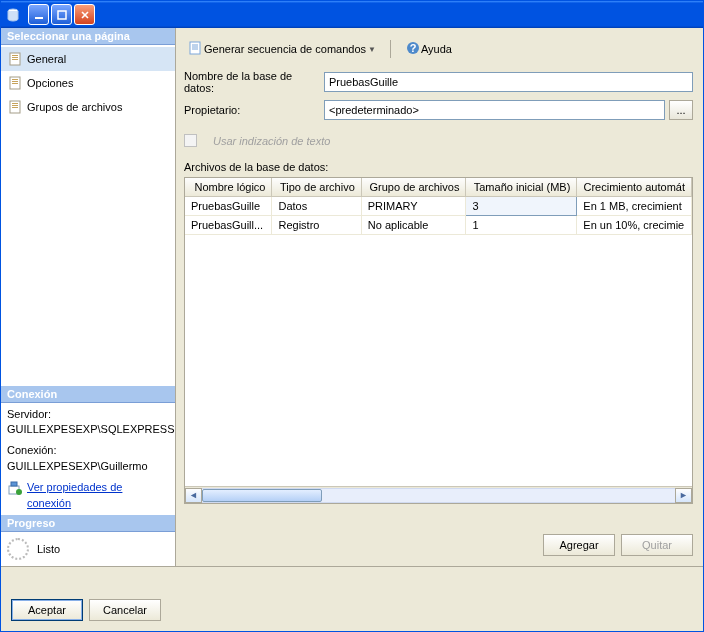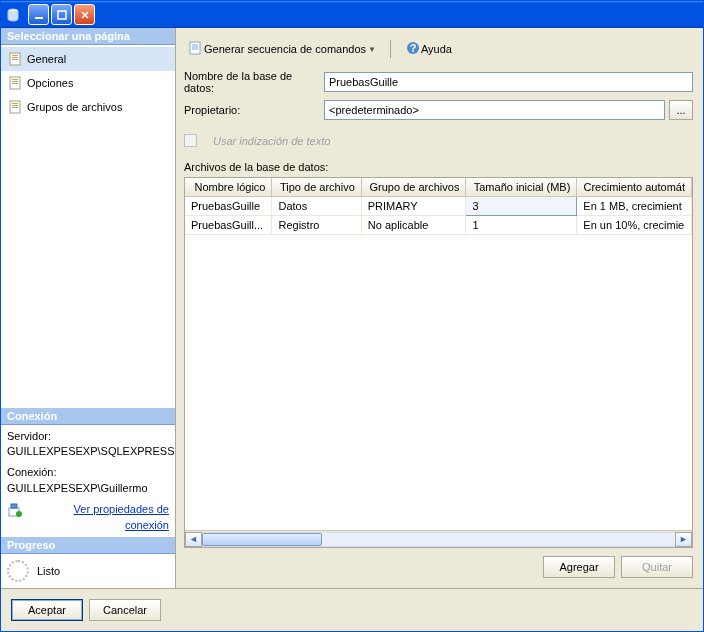--- a/index.html
+++ b/index.html
@@ -12,21 +12,21 @@
   .winbtn.min, .winbtn.max { background: linear-gradient(to bottom, #7ba7ff, #1e5fd8); }
   .winbtn.close { background: linear-gradient(to bottom, #f89e7a, #d4431f); }
   .winbtn svg { pointer-events: none; }
   .body { flex: 1; display: flex; overflow: hidden; }
   .sidebar { width: 175px; background: #fff; border-right: 1px solid #aca899; display: flex; flex-direction: column; }
   .side-section-header { background: #a8c6ee; border-bottom: 1px solid #7a9ed6; padding: 2px 6px; font-weight: bold; color: #fff; font-size: 11px; }
   .side-list { padding: 2px 0; }
   .side-item { display: flex; align-items: center; padding: 4px 6px; gap: 4px; cursor: pointer; }
   .side-item.selected { background: #d6e5f5; }
   .side-item .icon { width: 16px; height: 16px; display:flex; align-items:center; justify-content:center; }
-  .side-link { color: #0033cc; text-decoration: underline; cursor: pointer; text-align: right; }
+  .side-link { color: #0033cc; text-decoration: underline; cursor: pointer; }
   .conn-block { padding: 4px 6px; line-height: 1.4; }
   .progress-block { padding: 6px; display:flex; align-items:center; gap:8px;}
   .spinner { width:22px; height:22px; border:2px dotted #bbb; border-radius:50%; }
   .main { flex: 1; display: flex; flex-direction: column; padding: 6px 10px 10px 8px; }
   .toolbar { display: flex; align-items: center; gap: 6px; padding: 4px 0 10px 0; }
   .toolbtn { display: flex; align-items: center; gap: 0; padding: 2px 4px; cursor: pointer; }
   .toolbtn .dd { font-size: 8px; color: #555; margin-left:2px;}
   .sep { width:1px; height:18px; background:#aca899; margin:0 4px;}
   .formrow { display: flex; align-items: center; margin-bottom: 6px; }
   .formrow label { width: 140px; }
@@ -41,21 +41,21 @@
   .grid-table th:first-child { border-left:none;}
   .grid-table td { border:1px solid #ece9d8; border-left:none; padding:3px 6px; white-space:nowrap; overflow:hidden; text-overflow:ellipsis;}
   .grid-table td:first-child{border-left:none;}
   .cell-editing { background:#f0f5fc; border:1px solid #7f9db9 !important; }
   .grid-body { flex:1; }
   .hscroll { height:17px; background:#ece9d8; border-top:1px solid #cbc7b8; display:flex; align-items:center;}
   .hscroll .arrow { width:17px; height:15px; border:1px solid #aca899; background:linear-gradient(to bottom,#fdfdfe,#d6e6fb); display:flex; align-items:center; justify-content:center; cursor:pointer; font-size:9px; color:#4a6a9e;}
   .hscroll .track { flex:1; height:15px; background:#e8eefb; border:1px solid #d0daf0; border-left:none; border-right:none; position:relative;}
   .hscroll .thumb { position:absolute; left:0; top:0; width:120px; height:13px; background:linear-gradient(to bottom,#e3eeff,#b5d0f6); border:1px solid #7f9db9; border-radius:2px;}
   .gridbtns { display:flex; justify-content:flex-end; gap:6px; padding:8px 0 0 0;}
-  .btn { min-width:72px; height:22px; border:1px solid #aca899; background:linear-gradient(to bottom,#fff,#ece9d8); cursor:pointer; text-align:center; padding:2px 10px;}
+  .btn { min-width:72px; height:22px; border:1px solid #aca899; background:linear-gradient(to bottom,#fff,#ece9d8); cursor:pointer; text-align:center; padding:2px 10px;margin-top:22px;}
   .btn.disabled { color:#a0a0a0; cursor:default;}
   .btn.default { border:1px solid #003c74; box-shadow: inset 0 0 0 1px #88b0e8;}
   .footer { border-top:1px solid #aca899; padding:10px; display:flex; justify-content:flex-start; gap:6px;}
   .col-logical{width:94px;max-width:94px;}
   .col-type{width:94px;max-width:94px;}
   .col-group{width:110px;max-width:110px;}
   .col-size{width:115px;max-width:115px;}
   .col-growth{width:115px;max-width:115px;}
 </style>
 </head>

